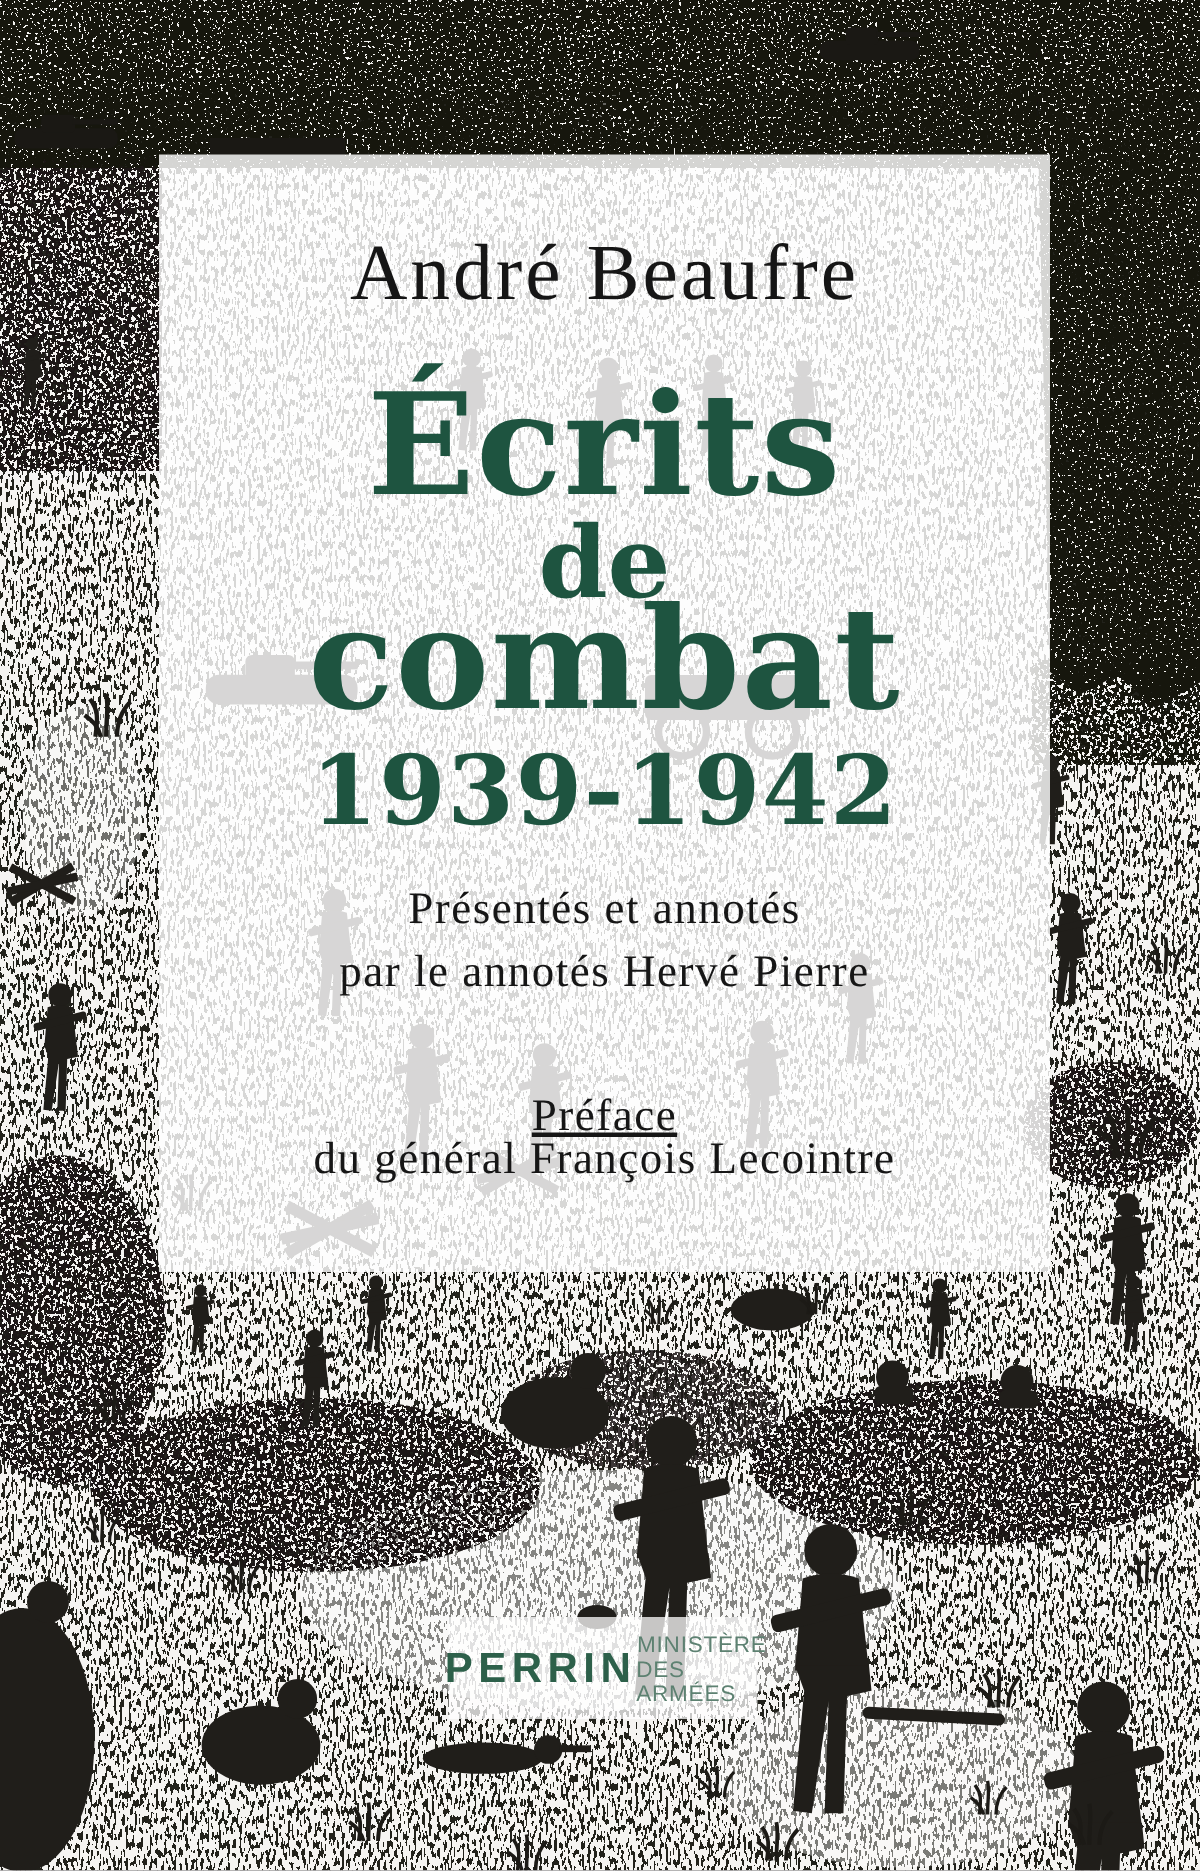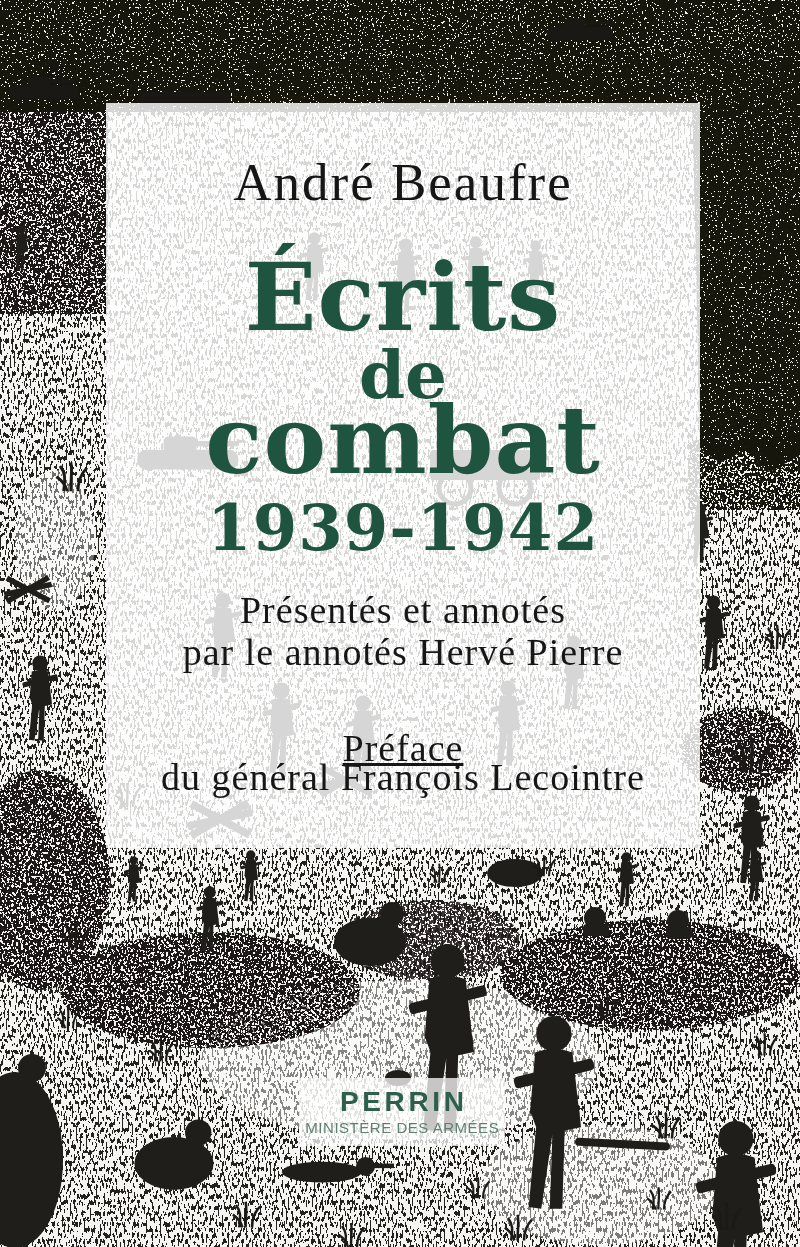--- a/index.html
+++ b/index.html
@@ -26,26 +26,26 @@
   .title-line{
     font-family:"DejaVu Serif","Liberation Serif",serif;
     font-weight:700;color:var(--title-green,#1e5440);
   }
   .t1{top:250px;font-size:94px;letter-spacing:1px;}
   .t2{top:342px;font-size:66px;}
   .t3{top:393px;font-size:94px;letter-spacing:1px;}
   .years{top:496px;font-size:64px;font-weight:700;
          font-family:"DejaVu Serif","Liberation Serif",serif;
          color:var(--title-green,#1e5440);letter-spacing:1px;}
-  .credit{font-size:38px;letter-spacing:1px;}
+  .credit{font-size:30px;letter-spacing:1px;}
   .c1{top:591px;} .c2{top:633px;} .c3{top:729px;text-decoration:underline;} .c4{top:758px;}
   .logo-band{
     position:absolute;left:299px;top:1078px;width:206px;height:68px;
     background:rgba(255,255,255,0.75);
-    display:flex;flex-direction:column;align-items:center;justify-content:center;
+    display:flex;flex-direction:row;align-items:center;justify-content:center;
     font-family:"Liberation Sans","DejaVu Sans",sans-serif;
   }
   .publisher{
     font-size:28px;font-weight:600;letter-spacing:0.13em;
     color:var(--publisher-green,#2d604a);
     line-height:1.05;text-indent:0.13em;
   }
   .imprint{
     font-size:15px;font-weight:400;letter-spacing:0.035em;
     color:var(--imprint-green,#5d8171);

